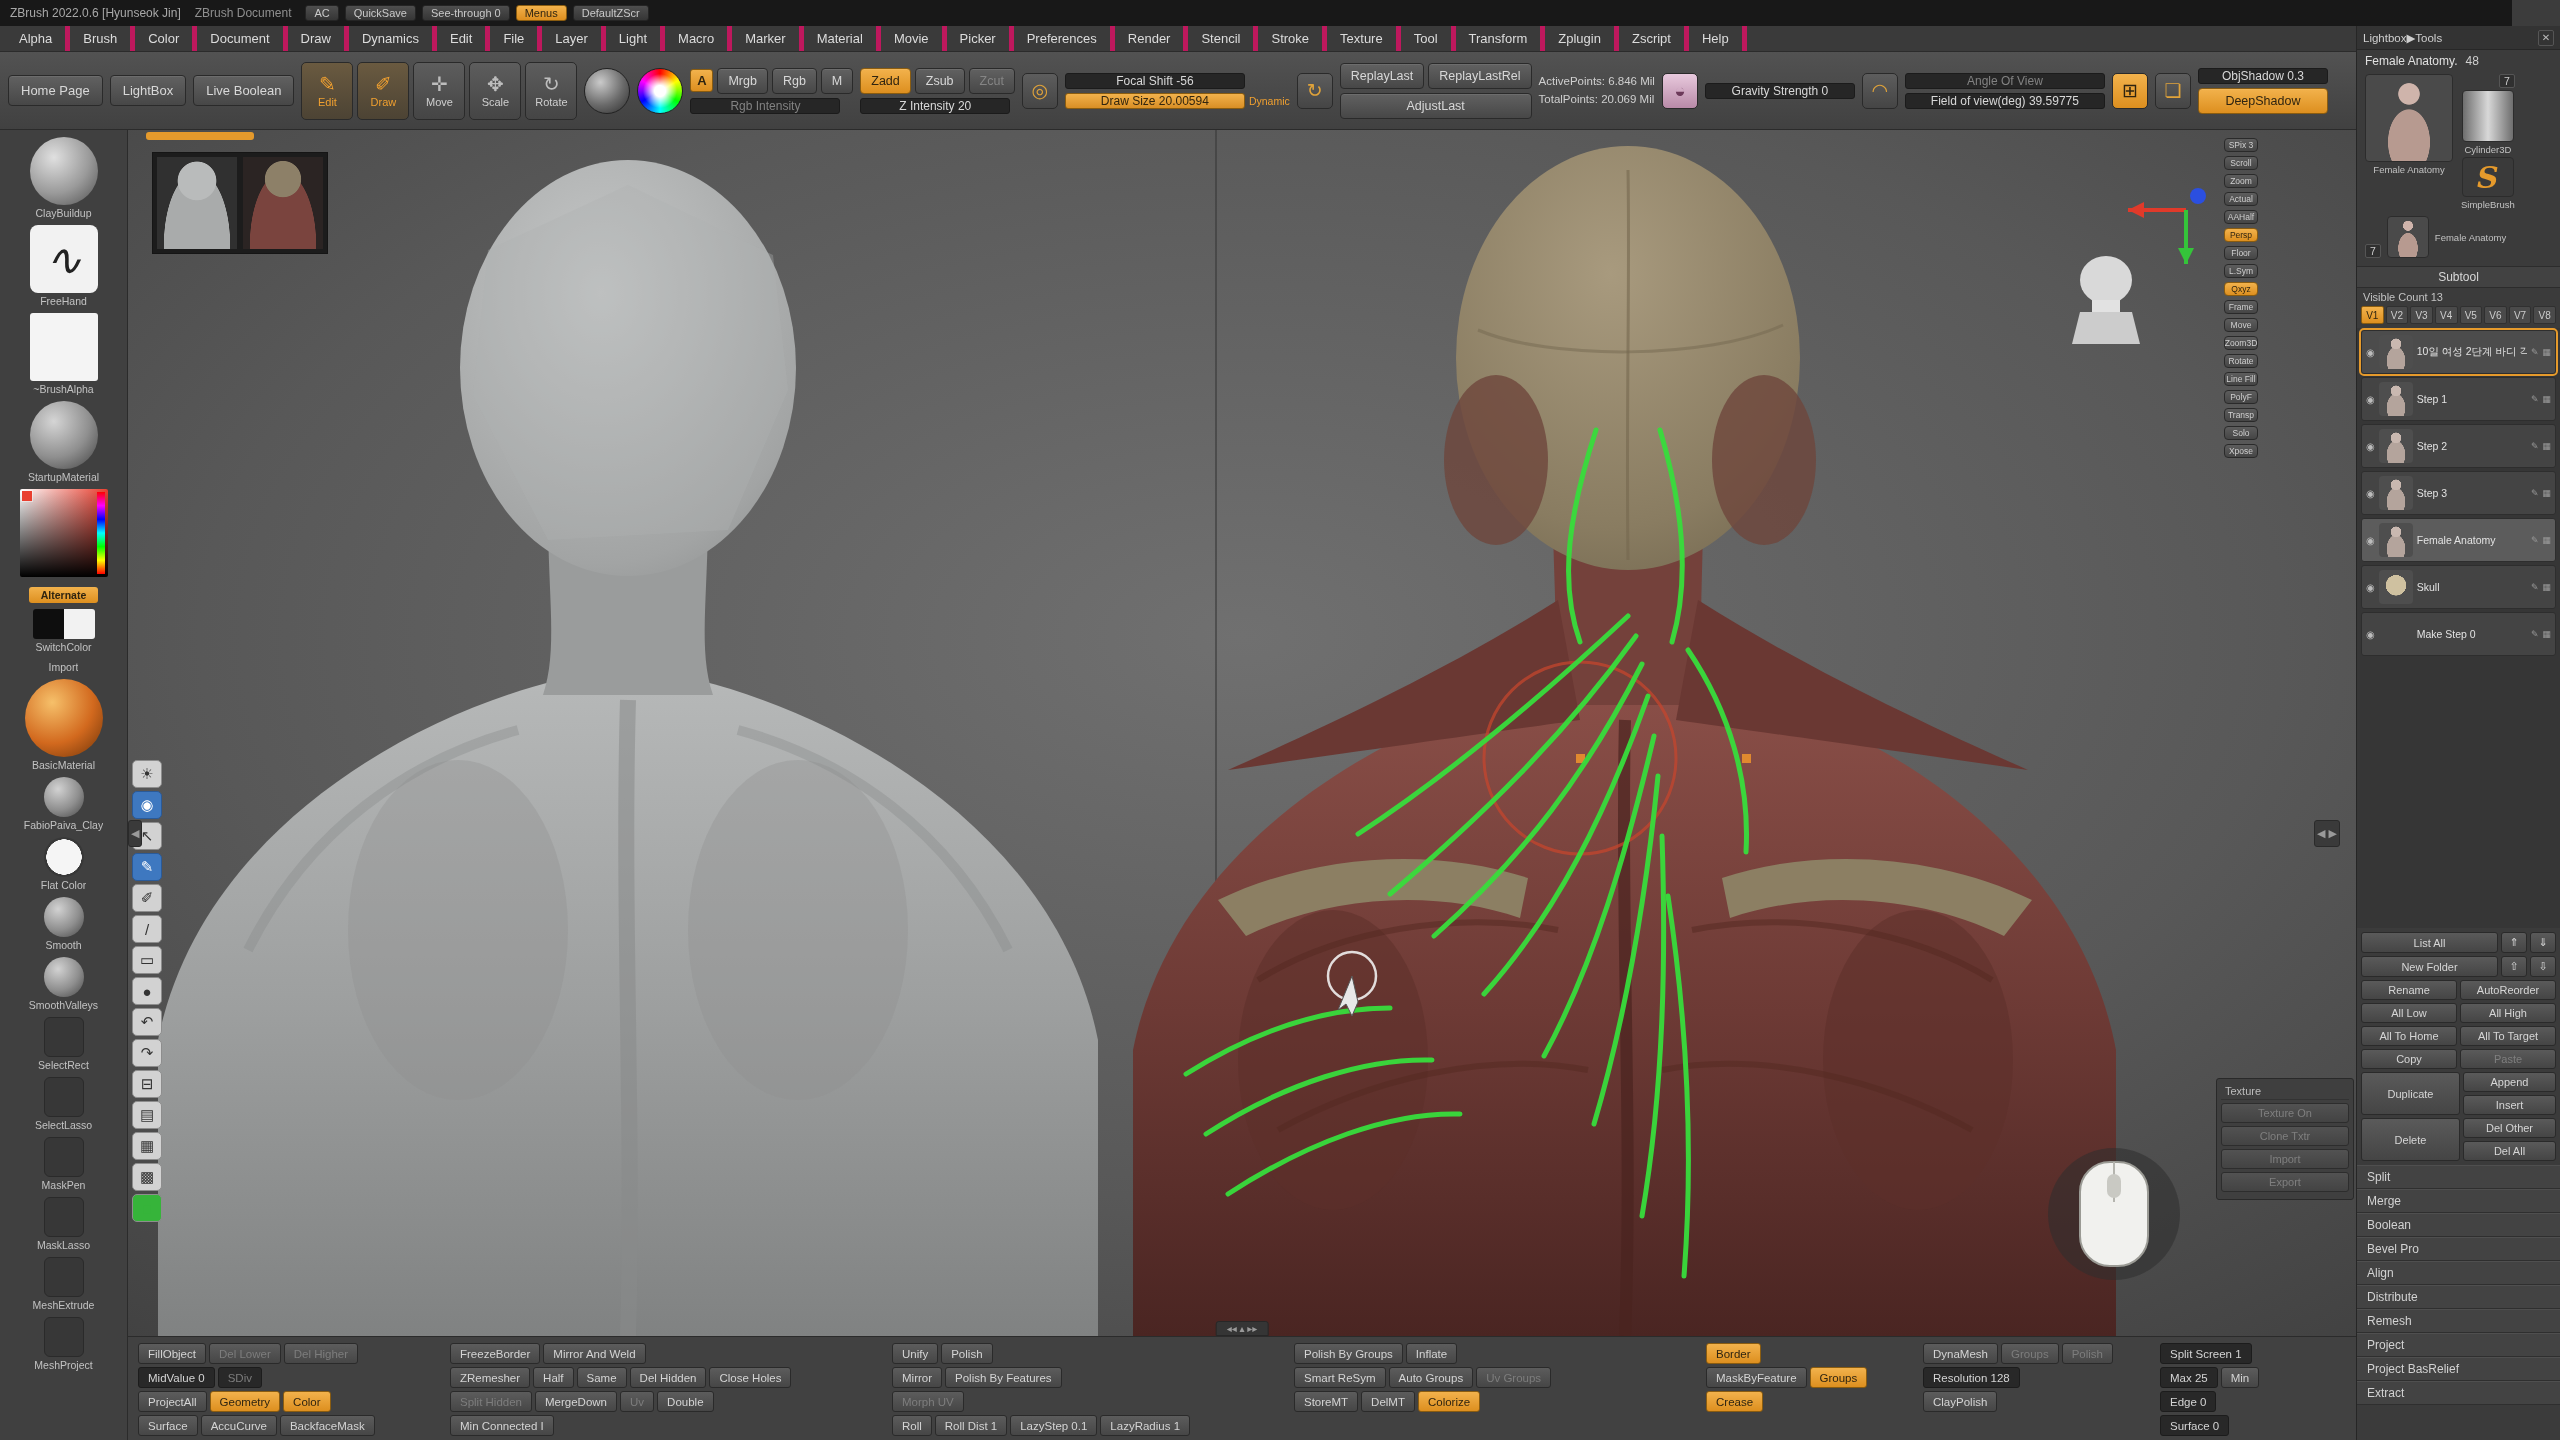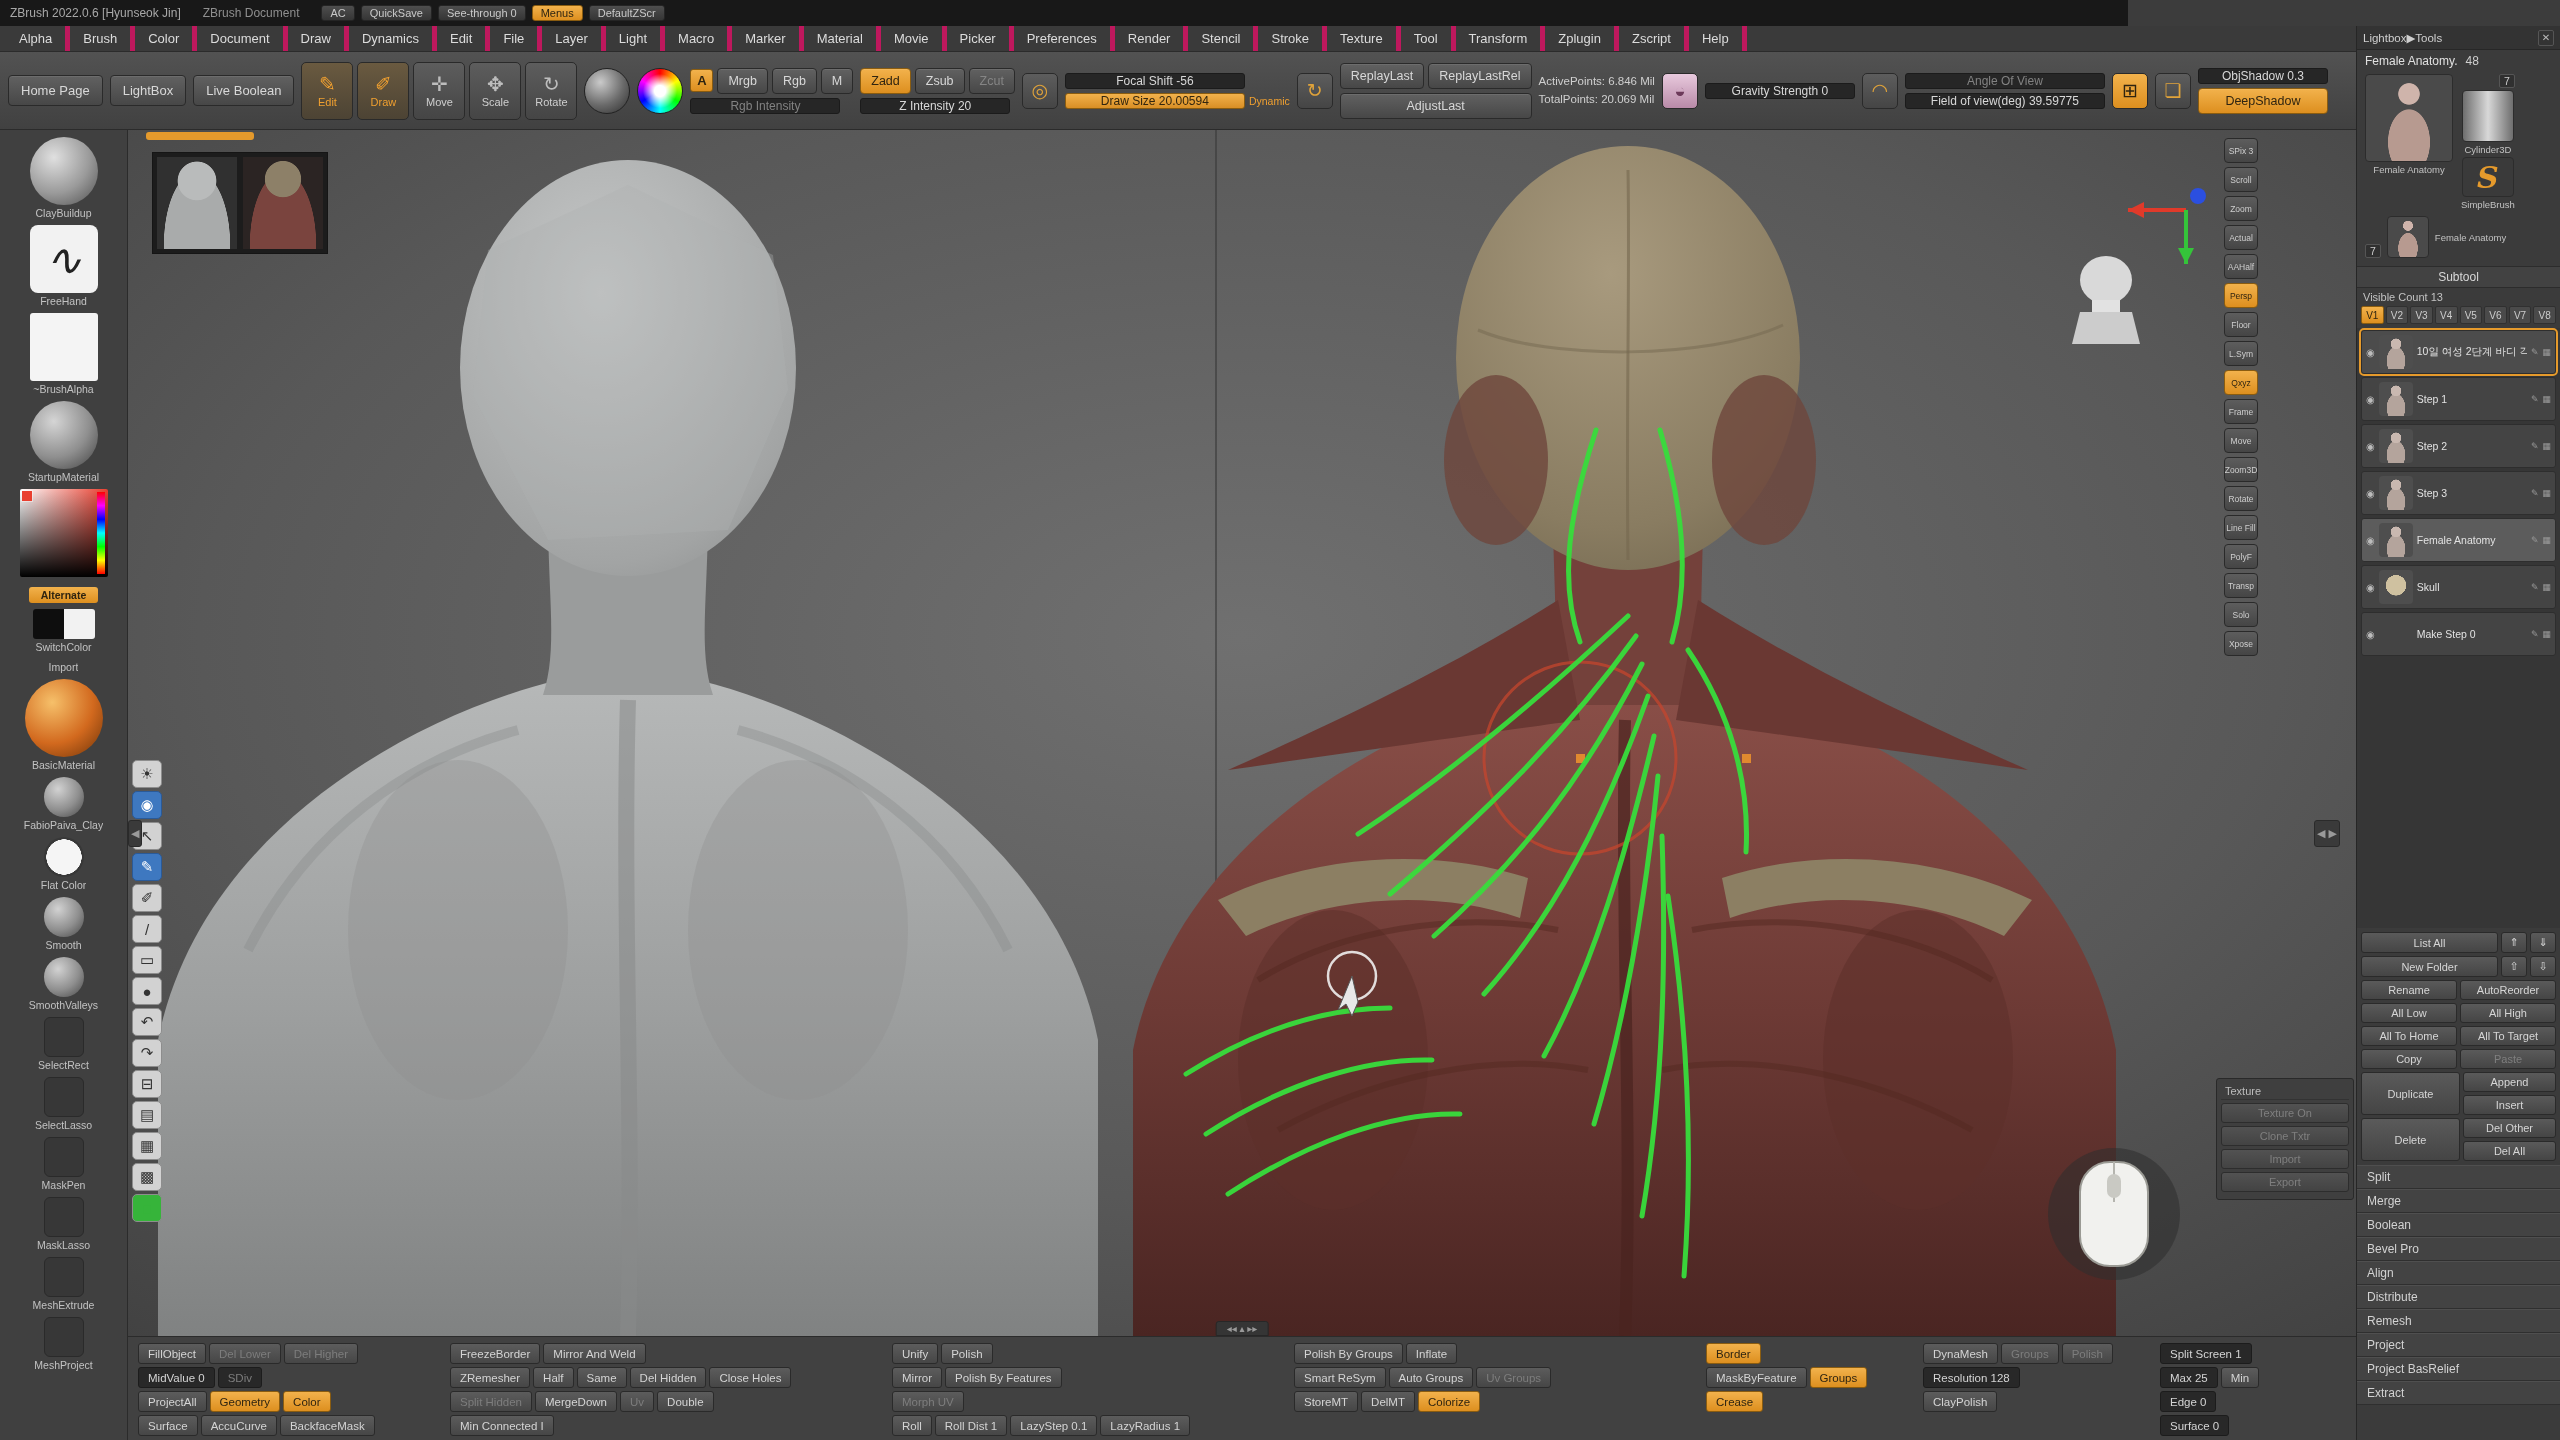--- a/index.html
+++ b/index.html
@@ -1,20 +1,20 @@
 <!DOCTYPE html>
 <html><head>
 <meta charset="utf-8">
 <style>
   html,body{margin:0;padding:0;background:#111;}
   *{box-sizing:border-box;font-family:"Liberation Sans",sans-serif;-webkit-user-select:none;}
   .app{position:relative;width:2560px;height:1440px;background:#3c3c3c;overflow:hidden;color:#d6d6d6;}
 
   
-  .titlebar{position:absolute;left:0;top:0;width:2128px;height:26px;background:#181818;display:flex;align-items:center;padding:0 10px;gap:22px;font-size:12px;color:#a8a8a8;}
+  .titlebar{position:absolute;left:0;top:0;width:2512px;height:26px;background:#181818;display:flex;align-items:center;padding:0 10px;gap:14px;font-size:12px;color:#a8a8a8;}
   .tb-doc{color:#8f8f8f;}
   .tb-stats{color:#7f7f7f;white-space:nowrap;overflow:hidden;flex:1;}
   .tb-right{display:flex;gap:6px;align-items:center;margin-right:210px;}
   .tb-btn{background:linear-gradient(#4e4e4e,#353535);border:1px solid #242424;border-radius:3px;color:#c9c9c9;font-size:11px;padding:1px 8px;white-space:nowrap;}
   .tb-btn.accent{background:linear-gradient(#f2b24c,#dd8f1f);color:#2f2410;border-color:#8a5c10;}
 
   
   .menubar{position:absolute;left:0;top:26px;width:2356px;height:26px;background:#3a3a3a;border-bottom:1px solid #2b2b2b;display:flex;align-items:stretch;padding-left:6px;}
   .menu-item{background:none;border:none;border-right:5px solid #be185d;color:#dcdcdc;font-size:13px;padding:0 13px;cursor:default;}
 
@@ -72,21 +72,21 @@
   .orange-strip{position:absolute;left:18px;top:2px;width:108px;height:8px;border-radius:3px;background:#e59a2c;}
   .doc-thumbs{position:absolute;left:24px;top:22px;display:flex;gap:6px;background:#1c1c1c;padding:4px;border:1px solid #151515;}
   .doc-thumb{width:80px;height:92px;}
   .doc-thumb.gray{background:radial-gradient(circle at 50% 26%,#b9bbbb 0 24%,rgba(0,0,0,0) 25%),radial-gradient(ellipse at 50% 95%,#a9abab 0 58%,rgba(0,0,0,0) 59%),#303030;}
   .doc-thumb.red{background:radial-gradient(circle at 50% 24%,#8d8068 0 22%,rgba(0,0,0,0) 23%),radial-gradient(ellipse at 50% 95%,#7a443e 0 58%,rgba(0,0,0,0) 59%),#2b2423;}
   .left-strip{position:absolute;left:4px;top:630px;width:32px;display:flex;flex-direction:column;gap:3px;}
   .ls-btn{width:30px;height:28px;border-radius:5px;background:#d2d2d2;border:1px solid #8d8d8d;color:#333;font-size:15px;display:flex;align-items:center;justify-content:center;padding:0;}
   .ls-btn.active{background:#3e78c0;color:#fff;border-color:#2a5a98;}
   .ls-btn.swatch{background:#36b43a;color:#36b43a;}
   .right-strip{position:absolute;left:2096px;top:8px;width:34px;display:flex;flex-direction:column;gap:4px;}
-  .rs-btn{width:34px;height:25px;border-radius:4px;background:linear-gradient(#5d5d5d,#454545);border:1px solid #2a2a2a;color:#cfcfcf;font-size:8.5px;display:flex;align-items:center;justify-content:center;padding:0;overflow:hidden;}
+  .rs-btn{width:34px;height:14px;border-radius:4px;background:linear-gradient(#5d5d5d,#454545);border:1px solid #2a2a2a;color:#cfcfcf;font-size:8.5px;display:flex;align-items:center;justify-content:center;padding:0;overflow:hidden;}
   .rs-btn.accent{background:linear-gradient(#f2b24c,#dd8f1f);color:#2f2410;border-color:#8a5c10;}
   .texture-flyout{position:absolute;left:2088px;top:948px;width:138px;background:#3f3f3f;border:1px solid #292929;border-radius:3px;padding:4px;}
   .tf-title{font-size:11px;color:#bdbdbd;border-bottom:1px solid #333;padding:2px 4px;margin-bottom:3px;}
   .tf-item{display:block;width:100%;text-align:center;background:linear-gradient(#525252,#434343);border:1px solid #2d2d2d;border-radius:3px;color:#7f7f7f;font-size:11px;padding:3px 16px;margin:3px 0;}
   .edge-chev{position:absolute;font-size:11px;color:#9a9a9a;background:#3a3a3a;border:1px solid #2a2a2a;border-radius:3px;padding:6px 2px;}
   .edge-chev.l{left:0;top:690px;}
   .edge-chev.r{left:2186px;top:690px;}
   .bottom-scroller{position:absolute;left:50%;bottom:0;transform:translateX(-50%);font-size:10px;color:#9a9a9a;background:#353535;border:1px solid #272727;padding:1px 10px;border-radius:3px 3px 0 0;}
 
   

